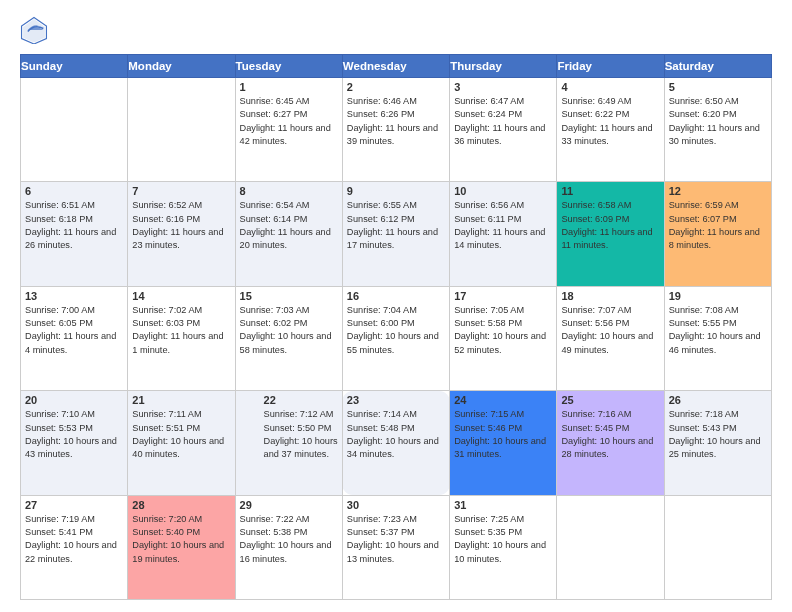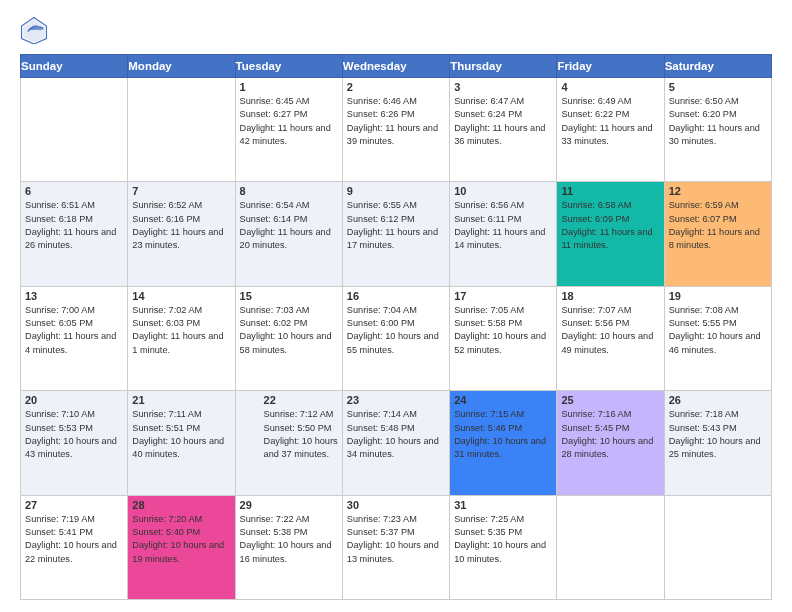--- a/index.html
+++ b/index.html
@@ -270,21 +270,21 @@
             <div class="day-info">Sunrise: 7:11 AM
 Sunset: 5:51 PM
 Daylight: 10 hours and 40 minutes.</div>
           </td>
           <td style="background: rgb(238, 241, 248); padding-left: 28px;">
             <span class="day-num">22</span>
             <div class="day-info">Sunrise: 7:12 AM
 Sunset: 5:50 PM
 Daylight: 10 hours and 37 minutes.</div>
           </td>
-          <td style="background: rgb(238, 241, 248);">
+          <td style="background: rgb(238, 241, 248); border-radius: 11px;">
             <span class="day-num">23</span>
             <div class="day-info">Sunrise: 7:14 AM
 Sunset: 5:48 PM
 Daylight: 10 hours and 34 minutes.</div>
           </td>
           <td style="background: #3b82f6;">
             <span class="day-num">24</span>
             <div class="day-info">Sunrise: 7:15 AM
 Sunset: 5:46 PM
 Daylight: 10 hours and 31 minutes.</div>
@@ -302,21 +302,21 @@
 Daylight: 10 hours and 25 minutes.</div>
           </td>
         </tr>
         <tr>
           <td style="background: rgb(255, 255, 255);">
             <span class="day-num">27</span>
             <div class="day-info">Sunrise: 7:19 AM
 Sunset: 5:41 PM
 Daylight: 10 hours and 22 minutes.</div>
           </td>
-          <td style="background: #ec4899; margin-top: 15px;">
+          <td style="background: #fca5a5; margin-top: 15px;">
             <span class="day-num">28</span>
             <div class="day-info">Sunrise: 7:20 AM
 Sunset: 5:40 PM
 Daylight: 10 hours and 19 minutes.</div>
           </td>
           <td style="background: rgb(255, 255, 255); margin-top: 16px;">
             <span class="day-num">29</span>
             <div class="day-info">Sunrise: 7:22 AM
 Sunset: 5:38 PM
 Daylight: 10 hours and 16 minutes.</div>

